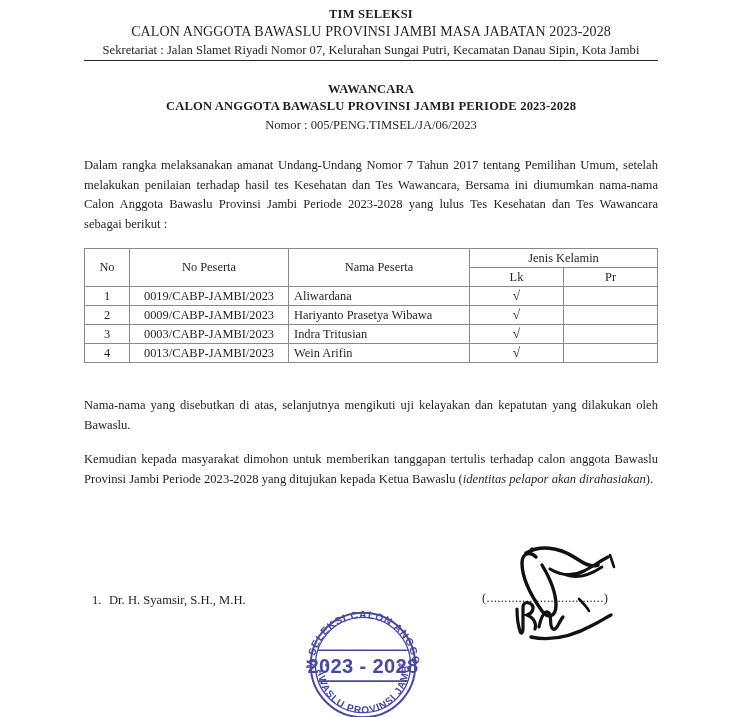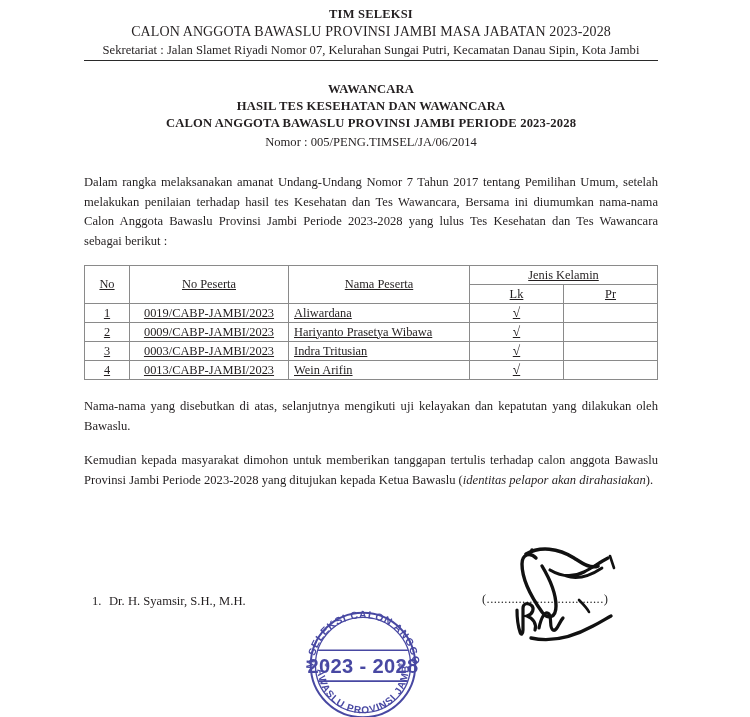--- a/index.html
+++ b/index.html
@@ -70,26 +70,26 @@
   }
 
   
   .para {
     text-align: justify;
     font-size: 12.6px;
     line-height: 19.5px;
     margin: 0;
   }
   .p-intro { margin-top: 22px; }
-  .p-after-table { margin-top: 17px; }
+  .p-after-table { margin-top: 33px; }
   .p-last { margin-top: 15px; }
   .ital { font-style: italic; }
 
   
-  .tbl-wrap { margin-top: 14px; text-decoration: underline; }
+  .tbl-wrap { margin-top: 14px; }
   table.peserta {
     border-collapse: collapse;
     width: 100%;
     font-size: 12.4px;
     table-layout: fixed;
   }
   table.peserta td, table.peserta th {
     border: 1px solid #8a8a8a;
     padding: 1px 5px;
     font-weight: normal;
@@ -179,23 +179,22 @@
 
   <div class="letterhead">
     <div class="lh-line1">TIM SELEKSI</div>
     <div class="lh-line2">CALON ANGGOTA BAWASLU PROVINSI JAMBI MASA JABATAN 2023-2028</div>
     <div class="lh-line3">Sekretariat : Jalan Slamet Riyadi Nomor 07, Kelurahan Sungai Putri, Kecamatan Danau Sipin, Kota Jambi</div>
     <hr class="lh-rule">
   </div>
 
   <div class="announce">
     <div class="an-l1">WAWANCARA</div>
-    <div class="an-l2">HASIL TES KESEHATAN DAN WAWANCARA</div>
     <div class="an-l3">CALON ANGGOTA BAWASLU PROVINSI JAMBI PERIODE 2023-2028</div>
-    <div class="an-nomor">Nomor : 005/PENG.TIMSEL/JA/06/2014</div>
+    <div class="an-nomor">Nomor : 005/PENG.TIMSEL/JA/06/2023</div>
   </div>
 
   <p class="para p-intro">Dalam rangka melaksanakan amanat Undang-Undang Nomor 7 Tahun 2017 tentang Pemilihan Umum, setelah melakukan penilaian terhadap hasil tes Kesehatan dan Tes Wawancara, Bersama ini diumumkan nama-nama Calon Anggota Bawaslu Provinsi Jambi Periode 2023-2028 yang lulus Tes Kesehatan dan Tes Wawancara sebagai berikut :</p>
 
   <div class="tbl-wrap">
     <table class="peserta">
       <thead>
         <tr>
           <th class="col-no hdr-tall" rowspan="2">No</th>
           <th class="col-nop hdr-tall" rowspan="2">No Peserta</th>

